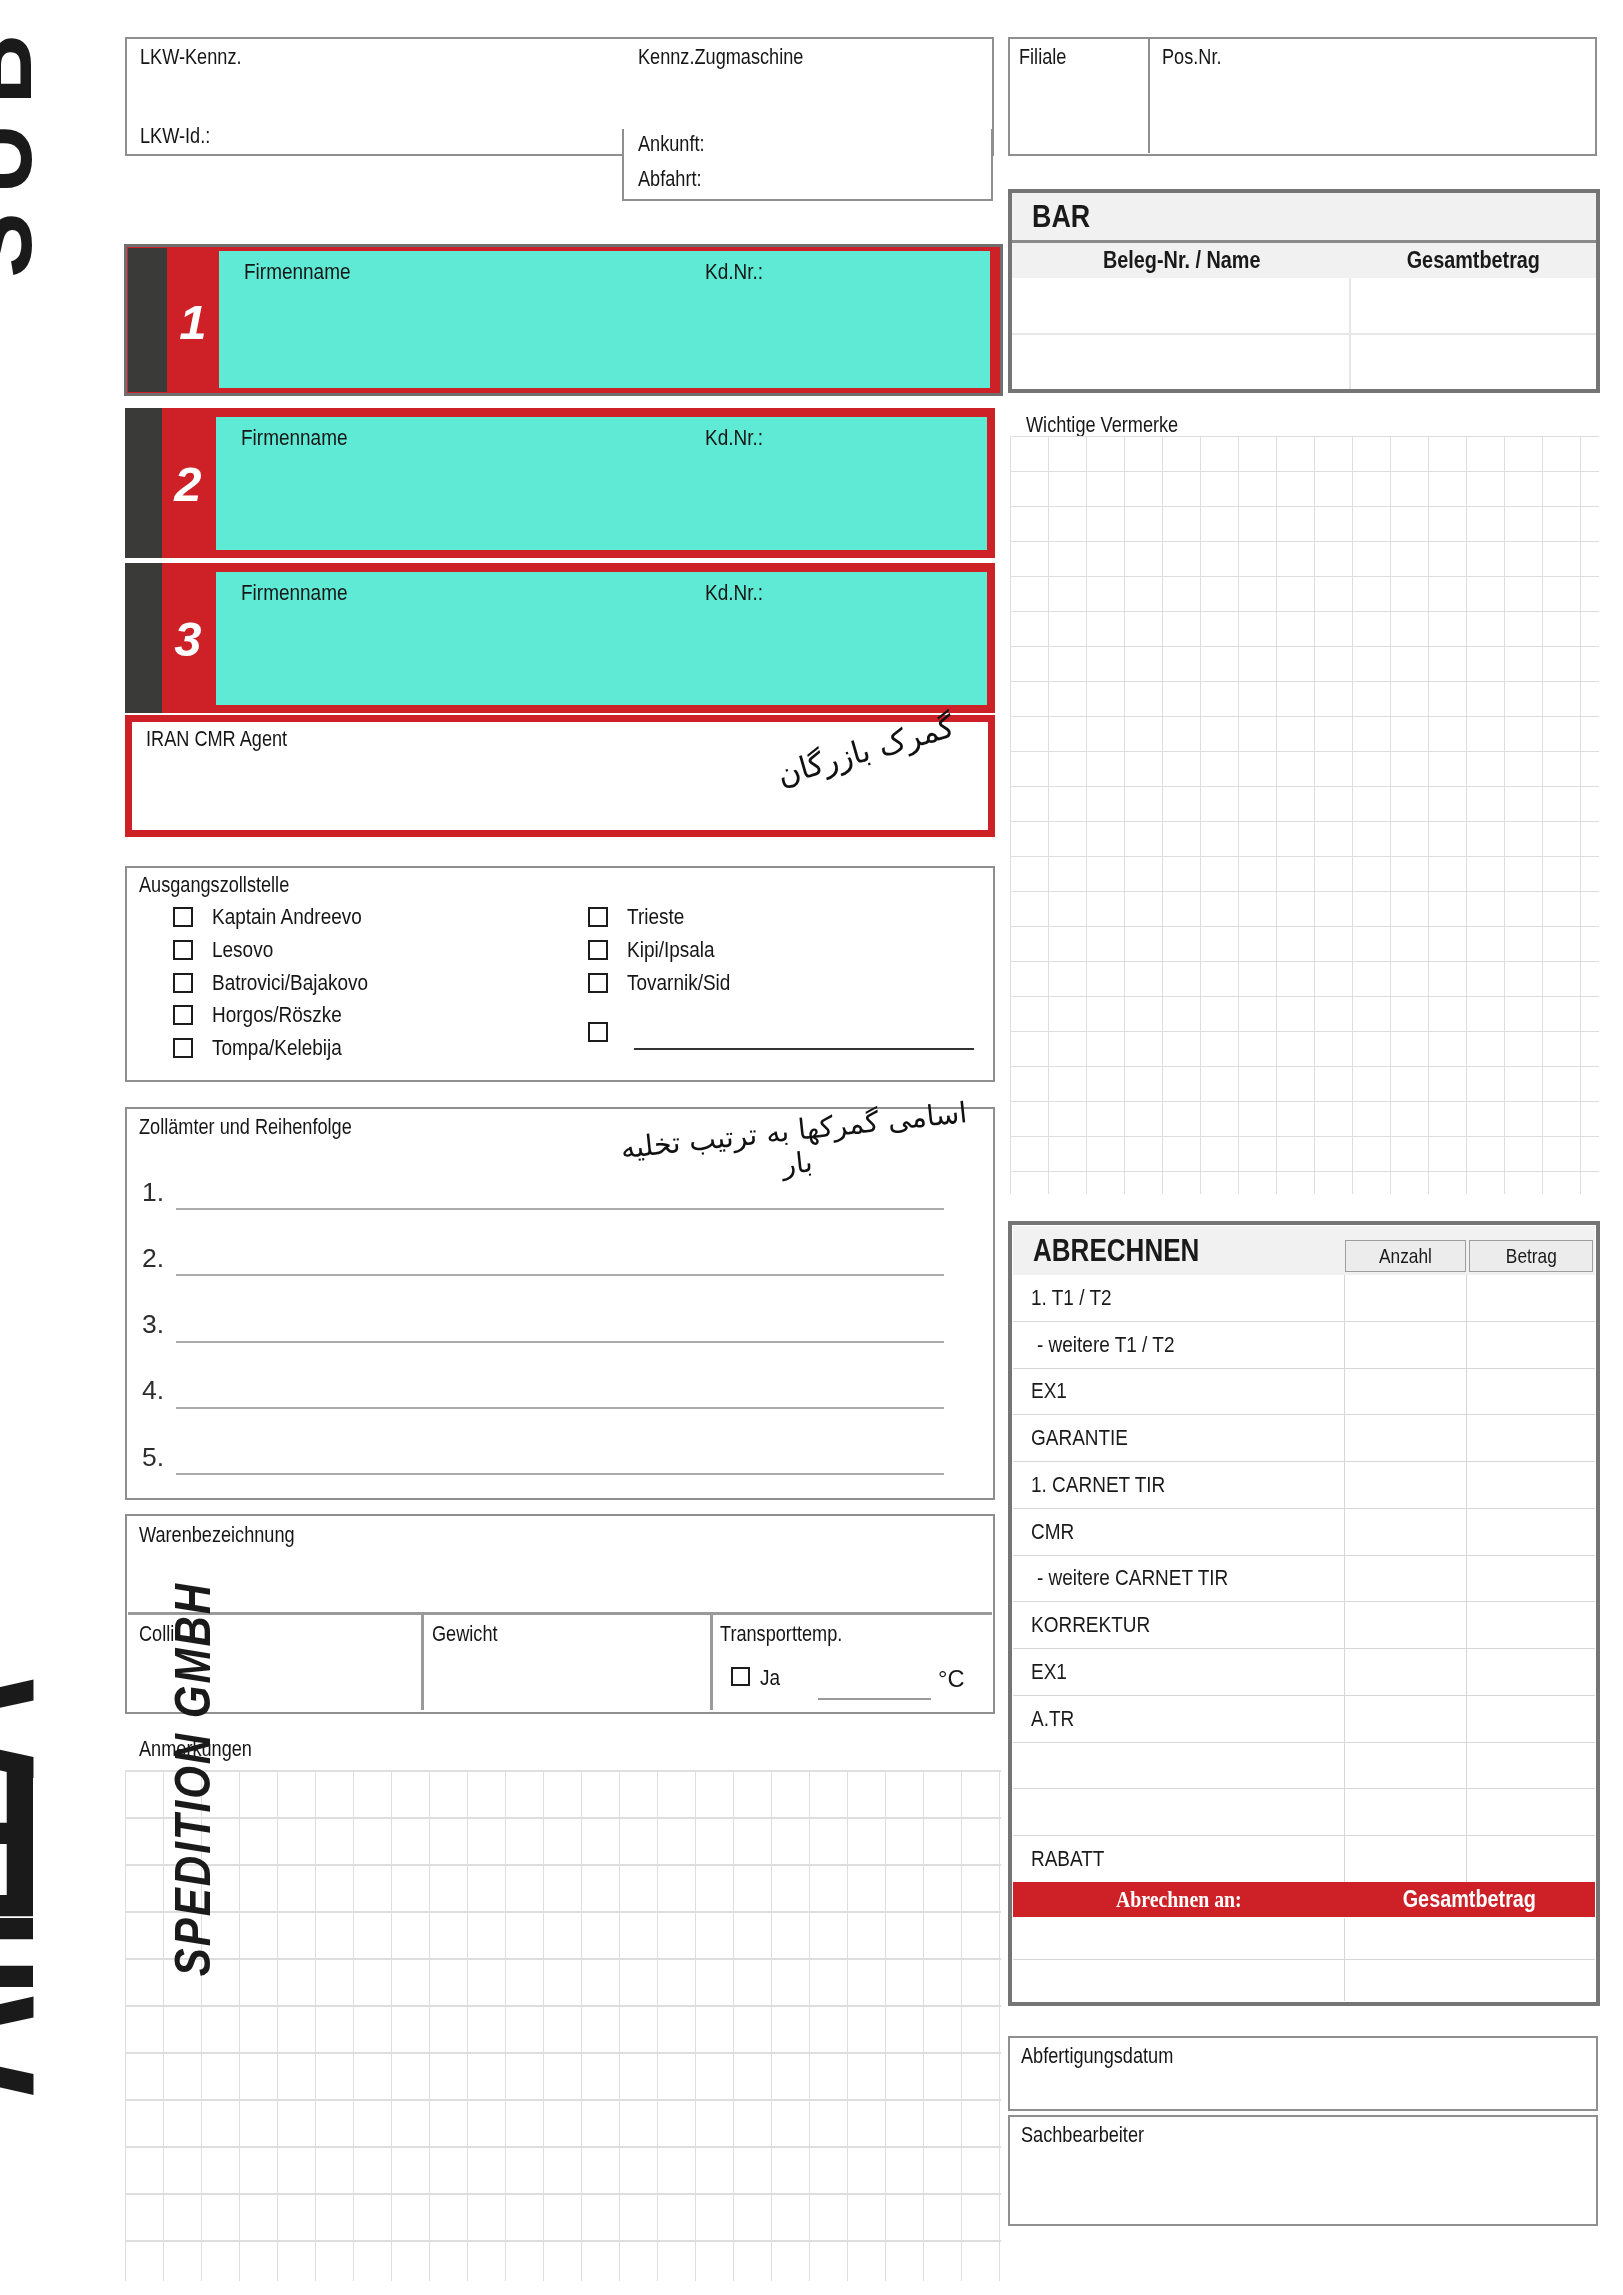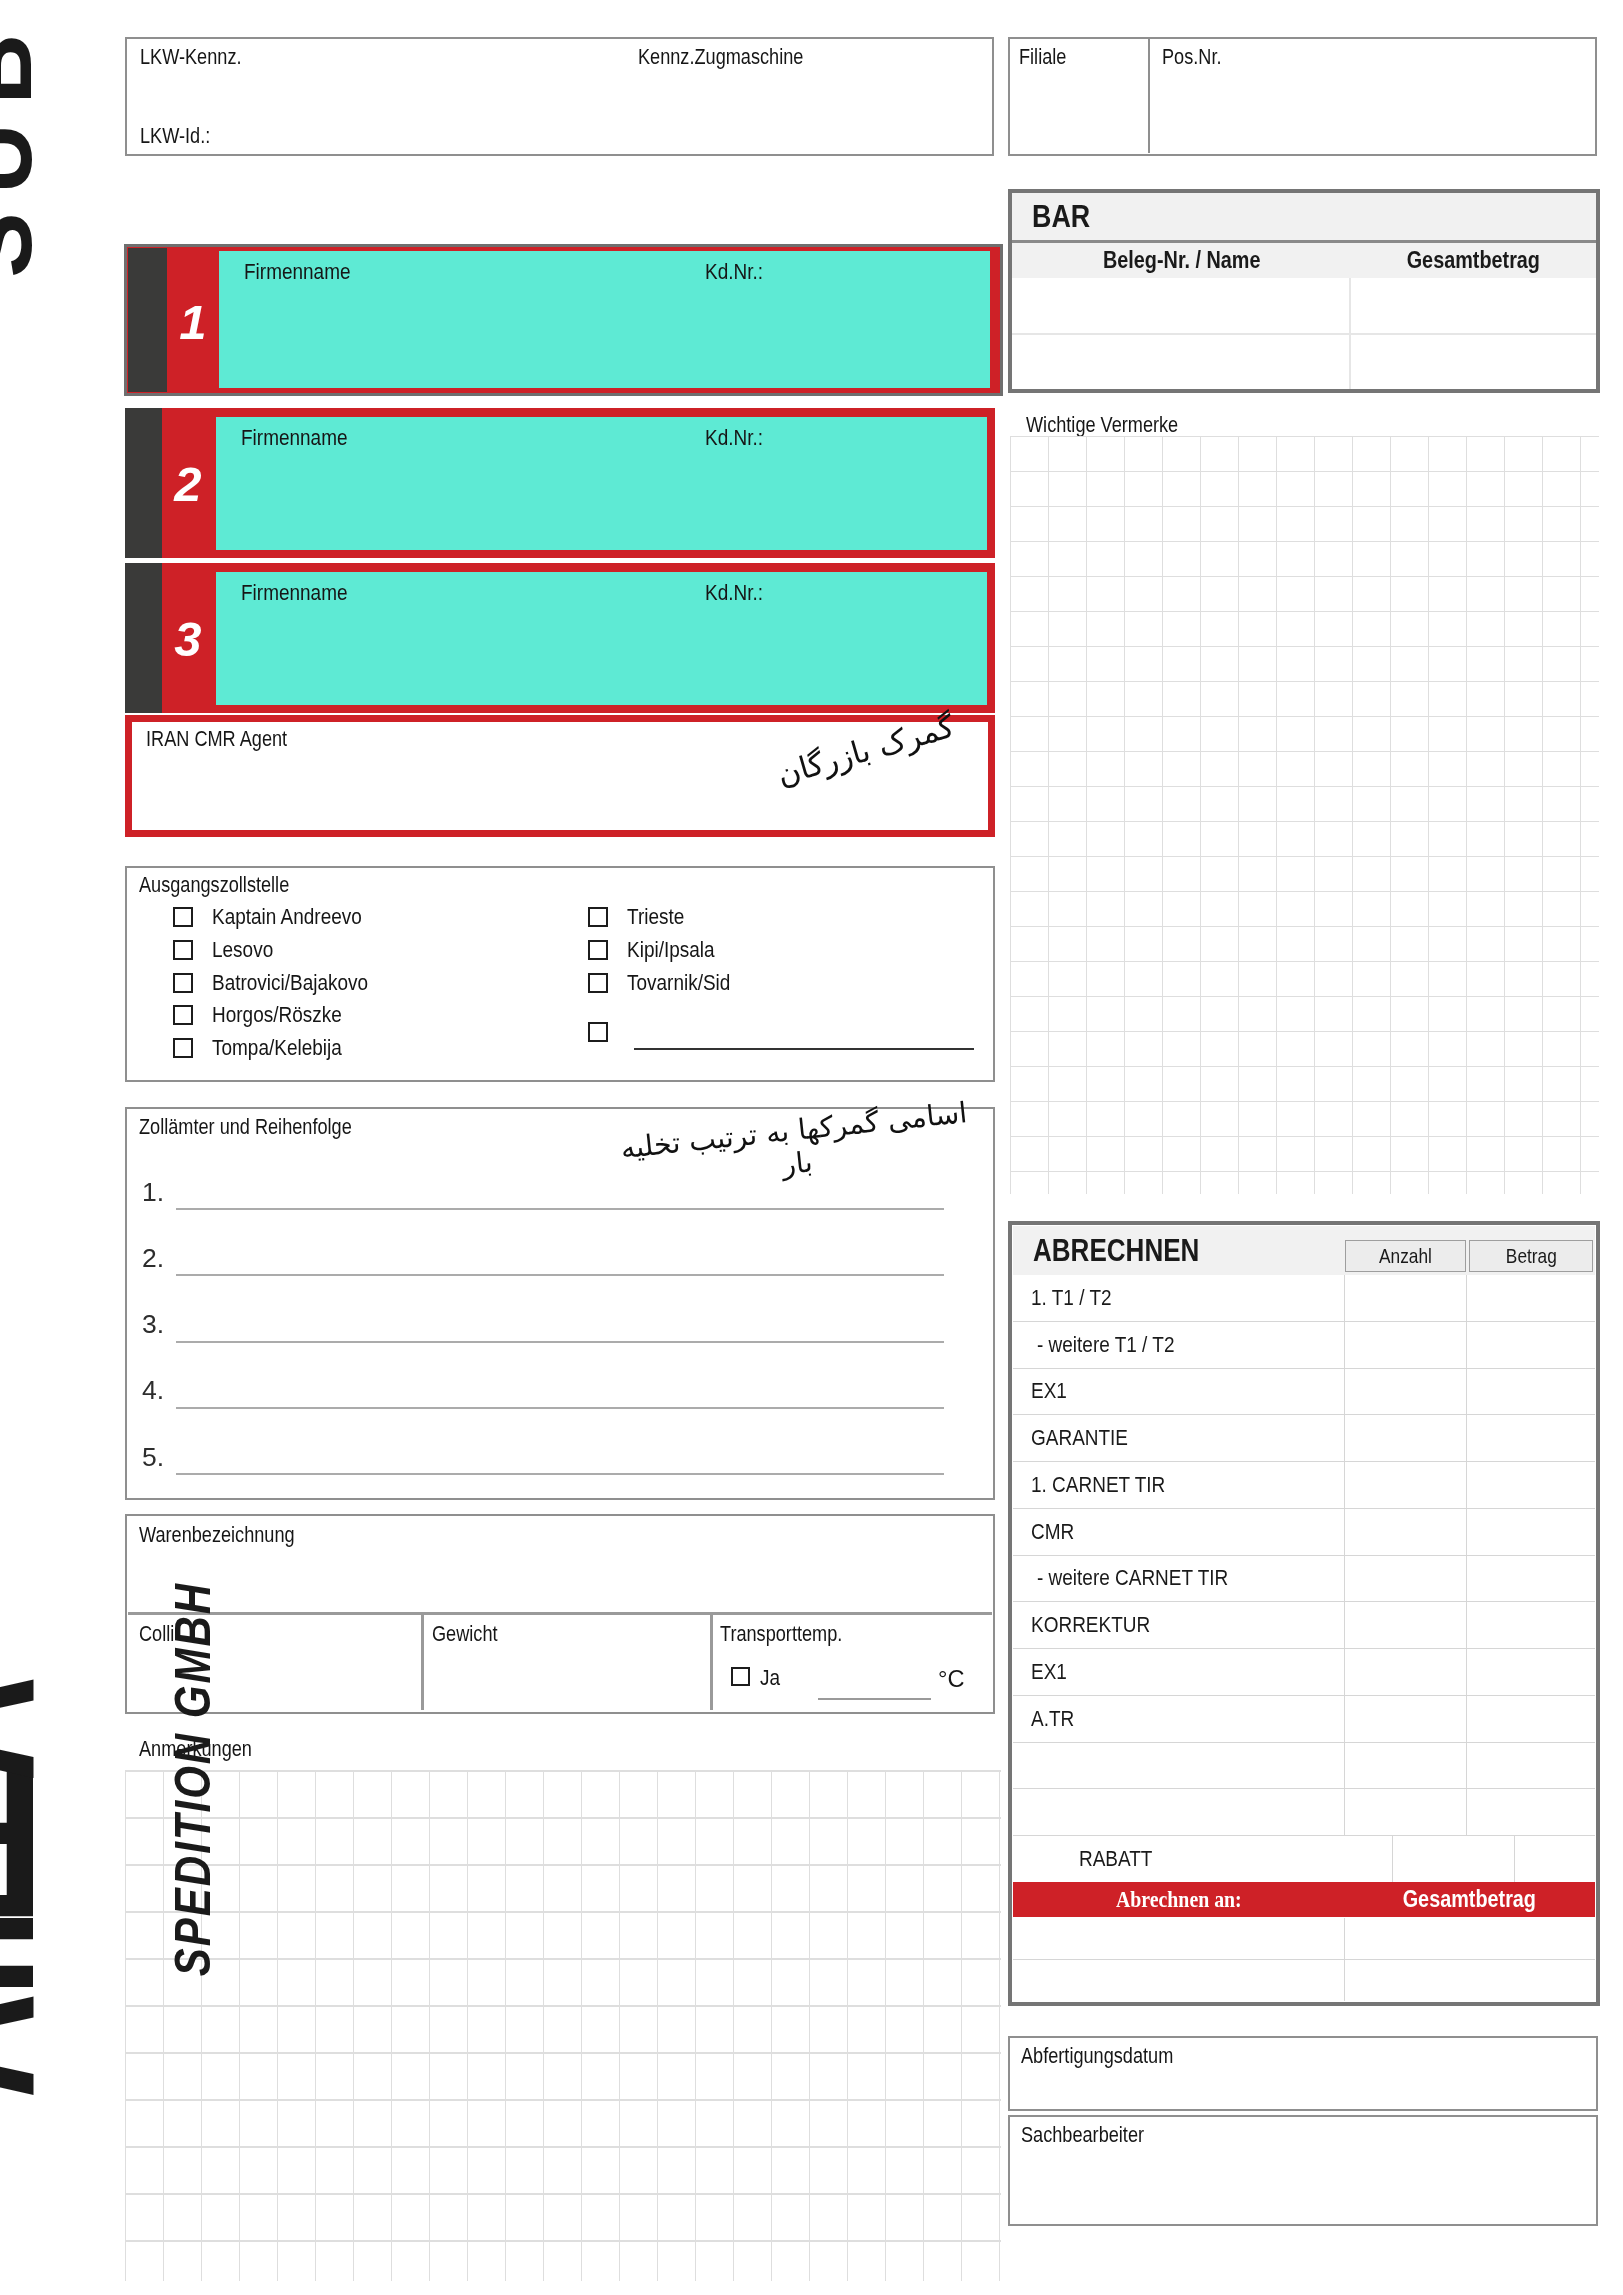--- a/index.html
+++ b/index.html
@@ -51,20 +51,28 @@
   <div class="abs lbl" style="left:140px;top:45px;">
     <span class="cond">LKW-Kennz.</span>
   </div>
   <div class="abs lbl" style="left:638px;top:45px;">
     <span class="cond">Kennz.Zugmaschine</span>
   </div>
   <div class="abs lbl" style="left:140px;top:124px;">
     <span class="cond">LKW-Id.:</span>
   </div>
 
+  <div class="abs" style="left:622px;top:129px;width:371px;height:72px;background:#fff;border-left:2.5px solid #8f8f8f;border-right:2.5px solid #8f8f8f;border-bottom:2.5px solid #8f8f8f;box-sizing:border-box;z-index:3;">
+    <div class="lbl" style="position:absolute;left:13.7px;top:2.9px;">
+      <span class="cond">Ankunft:</span>
+    </div>
+    <div class="lbl" style="position:absolute;left:13.7px;top:38px;">
+      <span class="cond">Abfahrt:</span>
+    </div>
+  </div>
 
   <div class="box" style="left:1008px;top:37px;width:589px;height:119px;"></div>
   <div class="abs" style="left:1148px;top:39px;width:2px;height:114px;background:#8f8f8f;"></div>
   <div class="abs lbl" style="left:1019px;top:45px;">
     <span class="cond">Filiale</span>
   </div>
   <div class="abs lbl" style="left:1162px;top:45px;">
     <span class="cond">Pos.Nr.</span>
   </div>
 
@@ -288,21 +296,21 @@
       <div class="ac2"></div>
       <div class="ac3"></div>
     </div>
     <div class="arow">
       <div class="ac1">
           <span class="cond"></span>
         </div>
       <div class="ac2"></div>
       <div class="ac3"></div>
     </div>
-    <div class="arow" style="border-bottom:none;padding-left:48px;">
+    <div class="arow" style="border-bottom:none;">
       <div class="ac1">
           <span class="cond">RABATT</span>
         </div>
       <div class="ac2"></div>
       <div class="ac3"></div>
     </div>
   </div>
 
   <div class="redbar" style="left:1013px;top:1882px;width:582px;height:35px;">
     <div style="width:331px;display:flex;align-items:center;justify-content:center;font-family:Liberation Serif, serif;">

